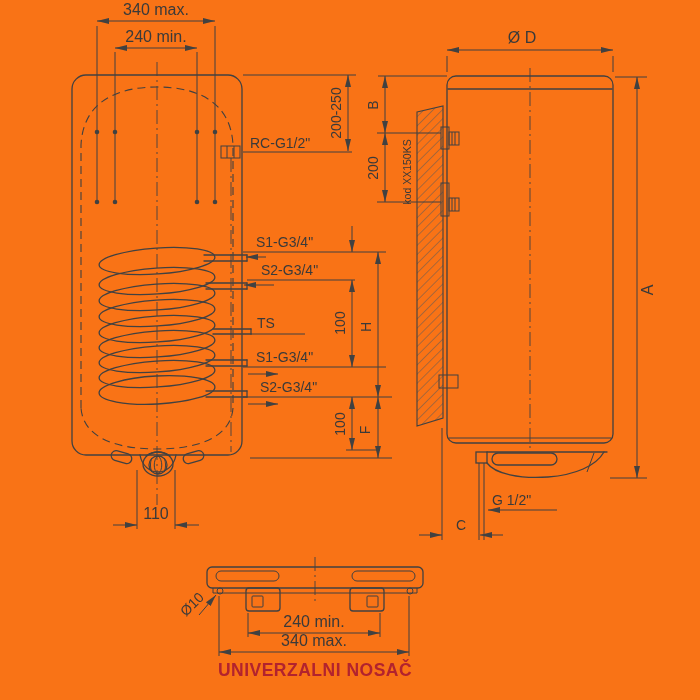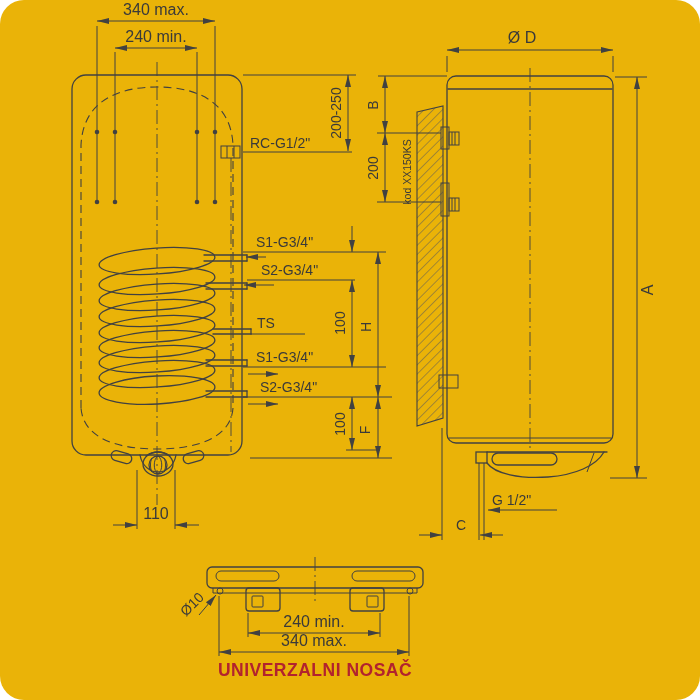--- a/index.html
+++ b/index.html
@@ -1,17 +1,17 @@
 <!DOCTYPE html>
 <html><head>
 <meta charset="utf-8">
 <style>
   html,body{margin:0;padding:0;background:#ffffff;}
-  .stage{width:700px;height:700px;background:#eab308;position:relative;overflow:hidden;
-         font-family:"Liberation Sans", sans-serif;border-radius:24px;}
+  .stage{width:700px;height:700px;background:#f97316;position:relative;overflow:hidden;
+         font-family:"Liberation Sans", sans-serif;}
   svg{display:block;}
   .ol{stroke:#414141;stroke-width:1.3;fill:none;stroke-linecap:round;}
   .thin{stroke:#414141;stroke-width:1;fill:none;}
   .dim{stroke:#414141;stroke-width:1;fill:none;}
   .dash{stroke:#414141;stroke-width:1.1;fill:none;stroke-dasharray:8 5;}
   .cdash{stroke:#414141;stroke-width:0.9;fill:none;stroke-dasharray:14 4 2 4;}
   .lbl{fill:#3a3a3a;font-size:14px;}
   .lblBig{fill:#3a3a3a;font-size:16px;}
   .lblSm{fill:#3a3a3a;font-size:10.5px;}
   .dot{fill:#414141;stroke:none;}

